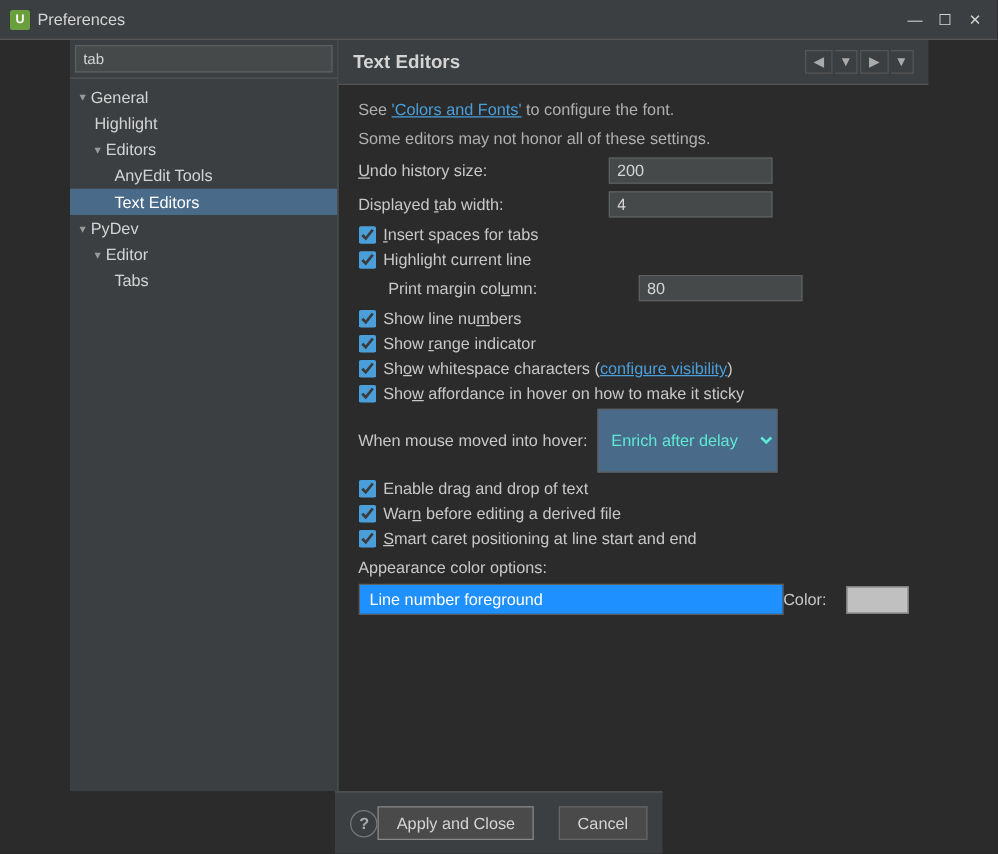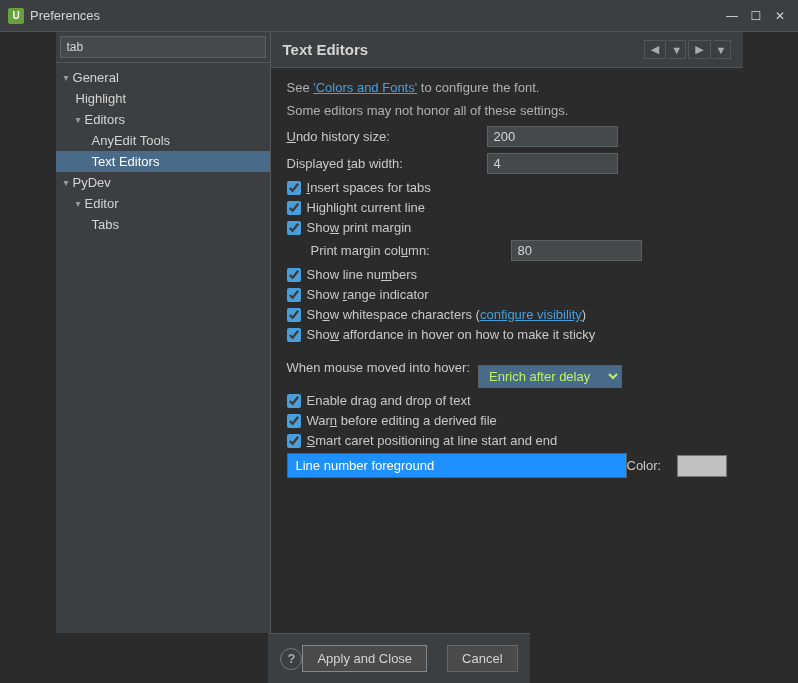--- a/index.html
+++ b/index.html
@@ -214,26 +214,25 @@
       margin-bottom: 5px;
       gap: 8px;
     }
     .hover-label {
       color: #c8c8c8;
       font-size: 13px;
     }
     .hover-select {
       background: #4a6a8a;
       border: 1px solid #5e6060;
-      color: #bef264;
-      padding: 2px 6px;
+      color: #5eead4;
+      padding: 16px 6px;
       font-size: 13px;
       cursor: pointer;
       outline: none;
-      margin-top: 18px;
     }
     .section-label {
       color: #c8c8c8;
       font-size: 13px;
       margin-top: 8px;
       margin-bottom: 6px;
     }
     .color-list {
       border: 1px solid #5e6060;
       width: 340px;
@@ -392,24 +391,20 @@
         <div class="checkbox-row">
           <input type="checkbox" checked="" id="cb-insert-spaces" style="">
           <label class="checkbox-label" for="cb-insert-spaces"><u>I</u>nsert spaces for tabs</label>
         </div>
 
         <div class="checkbox-row">
           <input type="checkbox" checked="" id="cb-highlight" style="">
           <label class="checkbox-label" for="cb-highlight">Highlight current line</label>
         </div>
 
-        <div class="checkbox-row">
-          <input type="checkbox" checked="" id="cb-print-margin" style="">
-          <label class="checkbox-label" for="cb-print-margin">Sho<u>w</u> print margin</label>
-        </div>
 
         <div class="settings-row indent-row">
           <span class="settings-label">Print margin col<u>u</u>mn:</span>
           <input class="settings-input" type="text" value="80" style="">
         </div>
 
         <div class="checkbox-row">
           <input type="checkbox" checked="" id="cb-line-numbers" style="">
           <label class="checkbox-label" for="cb-line-numbers">Show line nu<u>m</u>bers</label>
         </div>
@@ -446,20 +441,21 @@
         <div class="checkbox-row">
           <input type="checkbox" checked="" id="cb-warn" style="">
           <label class="checkbox-label" for="cb-warn">War<u>n</u> before editing a derived file</label>
         </div>
 
         <div class="checkbox-row">
           <input type="checkbox" checked="" id="cb-smart-caret" style="">
           <label class="checkbox-label" for="cb-smart-caret"><u>S</u>mart caret positioning at line start and end</label>
         </div>
 
+        <div class="section-label">Appearance color options:</div>
         <div class="color-row">
           <div class="color-list">
             <div class="color-list-item">Line number foreground</div>
           </div>
           <span class="settings-label" style="min-width:50px;">Color:</span>
           <div class="color-swatch"></div>
         </div>
 
       </div>
     </div>

